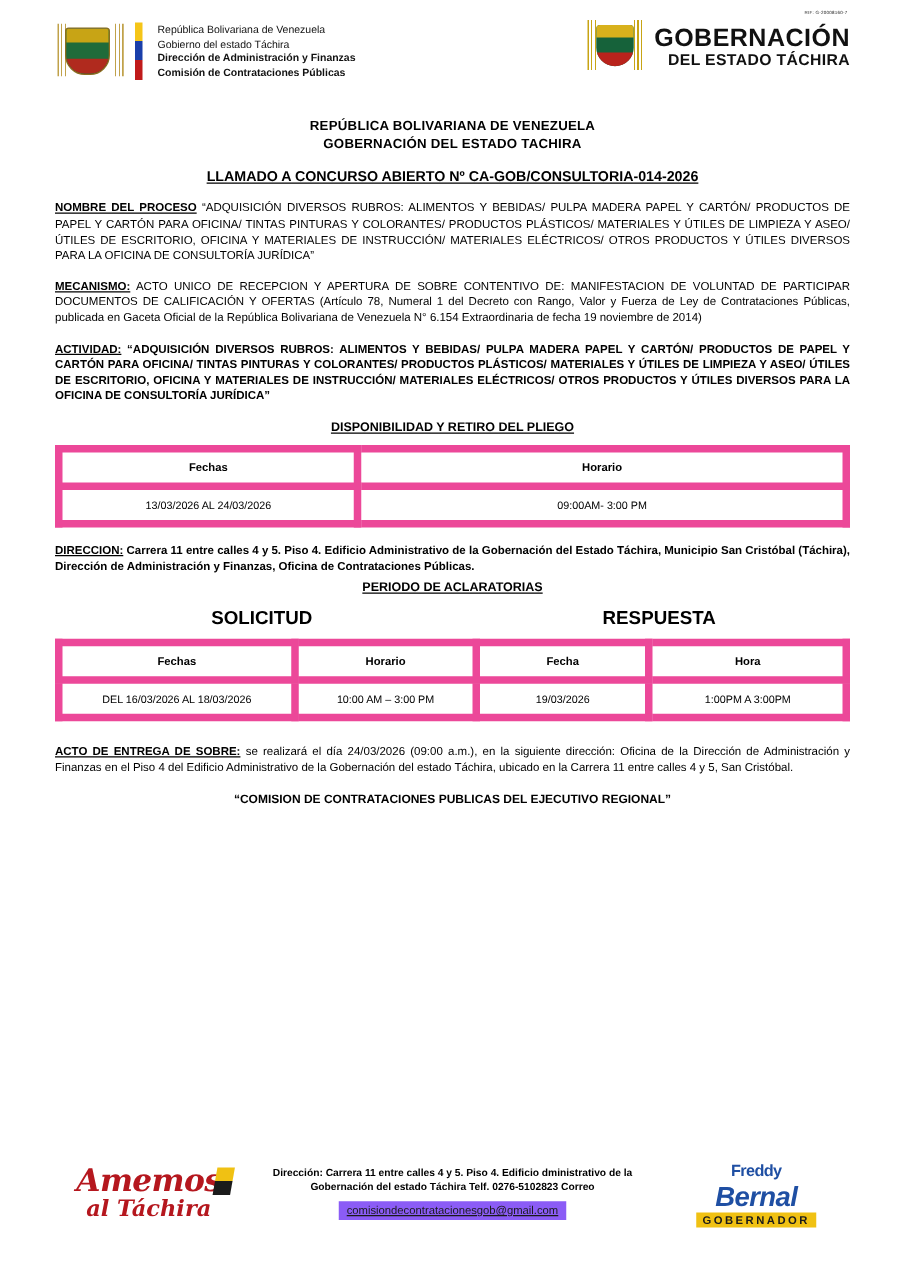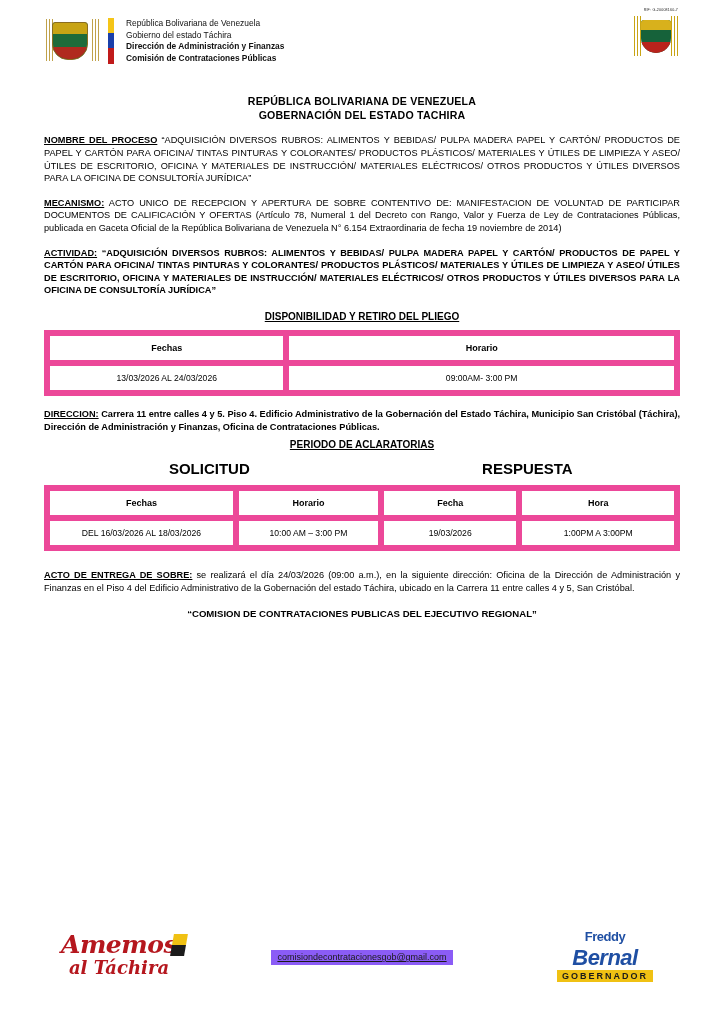--- a/index.html
+++ b/index.html
@@ -345,28 +345,35 @@
         <div class="bold">Dirección de Administración y Finanzas</div>
         <div class="bold">Comisión de Contrataciones Públicas</div>
       </div>
     </div>
     <div class="gob-logo">
       <div class="emblem">
         <div class="wing l"></div>
         <div class="wing r"></div>
         <div class="e-shield"></div>
       </div>
+      <div class="gob-word">
+        <div class="line1">GOBERNACIÓN</div>
+        <div class="line2">DEL ESTADO TÁCHIRA</div>
+      </div>
     </div>
   </div>
 
   <div class="title-block center">
     <div>REPÚBLICA BOLIVARIANA DE VENEZUELA</div>
     <div>GOBERNACIÓN DEL ESTADO TACHIRA</div>
   </div>
 
+  <div class="call-title">
+    <span>LLAMADO A CONCURSO ABIERTO Nº CA-GOB/CONSULTORIA-014-2026</span>
+  </div>
 
   <div class="para">
     <span class="lbl">NOMBRE DEL PROCESO</span><span> “ADQUISICIÓN DIVERSOS RUBROS: ALIMENTOS Y BEBIDAS/ PULPA MADERA PAPEL Y CARTÓN/ PRODUCTOS DE PAPEL Y CARTÓN PARA OFICINA/ TINTAS PINTURAS Y COLORANTES/ PRODUCTOS PLÁSTICOS/ MATERIALES Y ÚTILES DE LIMPIEZA Y ASEO/ ÚTILES DE ESCRITORIO, OFICINA Y MATERIALES DE INSTRUCCIÓN/ MATERIALES ELÉCTRICOS/ OTROS PRODUCTOS Y ÚTILES DIVERSOS PARA LA OFICINA DE CONSULTORÍA JURÍDICA”</span>
   </div>
 
   <div class="para">
     <span class="lbl">MECANISMO:</span><span> ACTO UNICO DE RECEPCION Y APERTURA DE SOBRE CONTENTIVO DE: MANIFESTACION DE VOLUNTAD DE PARTICIPAR DOCUMENTOS DE CALIFICACIÓN Y OFERTAS (Artículo 78, Numeral 1 del Decreto con Rango, Valor y Fuerza de Ley de Contrataciones Públicas, publicada en Gaceta Oficial de la República Bolivariana de Venezuela N° 6.154 Extraordinaria de fecha 19 noviembre de 2014)</span>
   </div>
 
   <div class="para bold-body">
@@ -422,20 +429,21 @@
 
   <div class="center" style="margin-top:14px;font-size:9.6px;font-weight:bold">“COMISION DE CONTRATACIONES PUBLICAS DEL EJECUTIVO REGIONAL”</div>
 
   <div class="footer">
     <div class="amemos">
       <div class="mark"></div>
       <div class="w1">Amemos</div>
       <div class="w2">al Táchira</div>
     </div>
     <div class="footer-mid">
+      <div>Dirección: Carrera 11 entre calles 4 y 5. Piso 4. Edificio dministrativo de la Gobernación del estado Táchira Telf. 0276-5102823 Correo</div>
       <a class="mail" href="#">comisiondecontratacionesgob@gmail.com</a>
     </div>
     <div class="freddy">
       <div class="f1">Freddy</div>
       <div class="f2">Bernal</div>
       <div class="f3">GOBERNADOR</div>
     </div>
   </div>
 
 </div>

